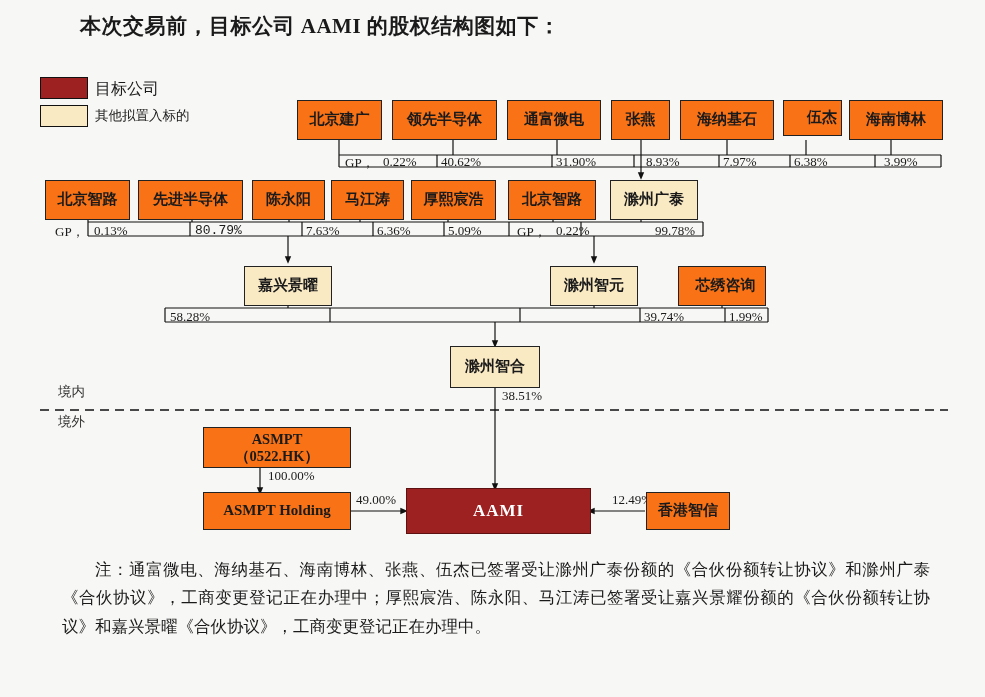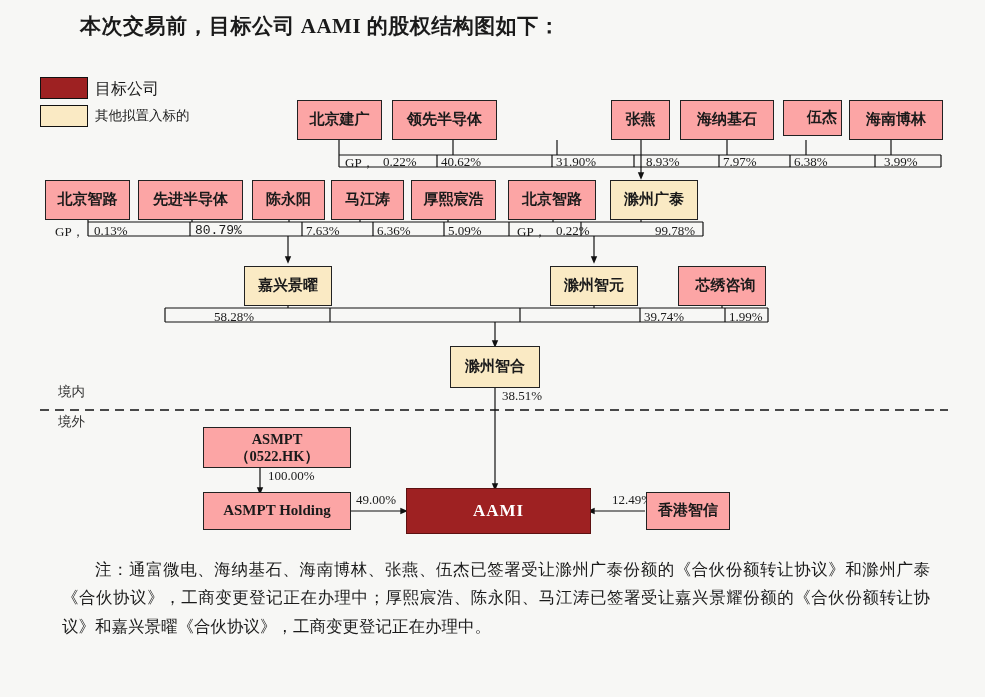--- a/index.html
+++ b/index.html
@@ -36,21 +36,21 @@
   .legend-swatch {
     width: 48px; height: 22px;
     border: 1px solid #111;
     box-sizing: border-box;
   }
 
   
   .node {
     box-sizing: border-box;
     border: 1.3px solid #222;
-    background: #fca5a5;
+    background: #f97316;
     display: flex;
     align-items: center;
     justify-content: center;
     font-size: 15px;
     font-weight: 700;
     white-space: nowrap;
     line-height: 1.15;
     text-align: center;
   }
   .node.cream { background: #faeac4; }
@@ -182,20 +182,21 @@
       <path d="M260,468 L260,491" marker-end="url(#arrow)"></path>
 
       <path d="M351,511 L404,511" marker-end="url(#arrow)"></path>
 
       <path d="M645,511 L591,511" marker-end="url(#arrow)"></path>
     </g>
   </svg>
 
   <div class="abs node" style="left:297px; top:100px; width:85px; height:40px;">北京建广</div>
   <div class="abs node" style="left:392px; top:100px; width:105px; height:40px;">领先半导体</div>
+  <div class="abs node" style="left:507px; top:100px; width:94px; height:40px;">通富微电</div>
   <div class="abs node" style="left:611px; top:100px; width:59px; height:40px;">张燕</div>
   <div class="abs node" style="left:680px; top:100px; width:94px; height:40px;">海纳基石</div>
   <div class="abs node" style="left:783px; top:100px; width:59px; height:36px;padding-left:19px;">伍杰</div>
   <div class="abs node" style="left:849px; top:100px; width:94px; height:40px;">海南博林</div>
 
   <div class="abs gp" style="left:345px; top:154px;">GP，</div>
   <div class="abs pct" style="left:383px; top:154px;">0.22%</div>
   <div class="abs pct" style="left:441px; top:154px;">40.62%</div>
   <div class="abs pct" style="left:556px; top:154px;">31.90%</div>
   <div class="abs pct" style="left:646px; top:154px;">8.93%</div>
@@ -218,21 +219,21 @@
   <div class="abs pct" style="left:377px; top:223px;">6.36%</div>
   <div class="abs pct" style="left:448px; top:223px;">5.09%</div>
   <div class="abs gp" style="left:517px; top:223px;">GP，</div>
   <div class="abs pct" style="left:556px; top:223px;">0.22%</div>
   <div class="abs pct" style="left:655px; top:223px;">99.78%</div>
 
   <div class="abs node cream" style="left:244px; top:266px; width:88px; height:40px;">嘉兴景曜</div>
   <div class="abs node cream" style="left:550px; top:266px; width:88px; height:40px;">滁州智元</div>
   <div class="abs node" style="left:678px; top:266px; width:88px; height:40px;padding-left:7px;">芯绣咨询</div>
 
-  <div class="abs pct" style="left:170px; top:309px;margin-left:44px;">58.28%</div>
+  <div class="abs pct" style="left:170px; top:309px;">58.28%</div>
   <div class="abs pct" style="left:644px; top:309px;">39.74%</div>
   <div class="abs pct" style="left:729px; top:309px;">1.99%</div>
 
   <div class="abs node cream" style="left:450px; top:346px; width:90px; height:42px;">滁州智合</div>
   <div class="abs pct" style="left:502px; top:388px;">38.51%</div>
 
   <div class="abs region" style="left:58px; top:383px;">境内</div>
   <div class="abs region" style="left:58px; top:413px;">境外</div>
 
   <div class="abs node twoline" style="left:203px; top:427px; width:148px; height:41px;">

